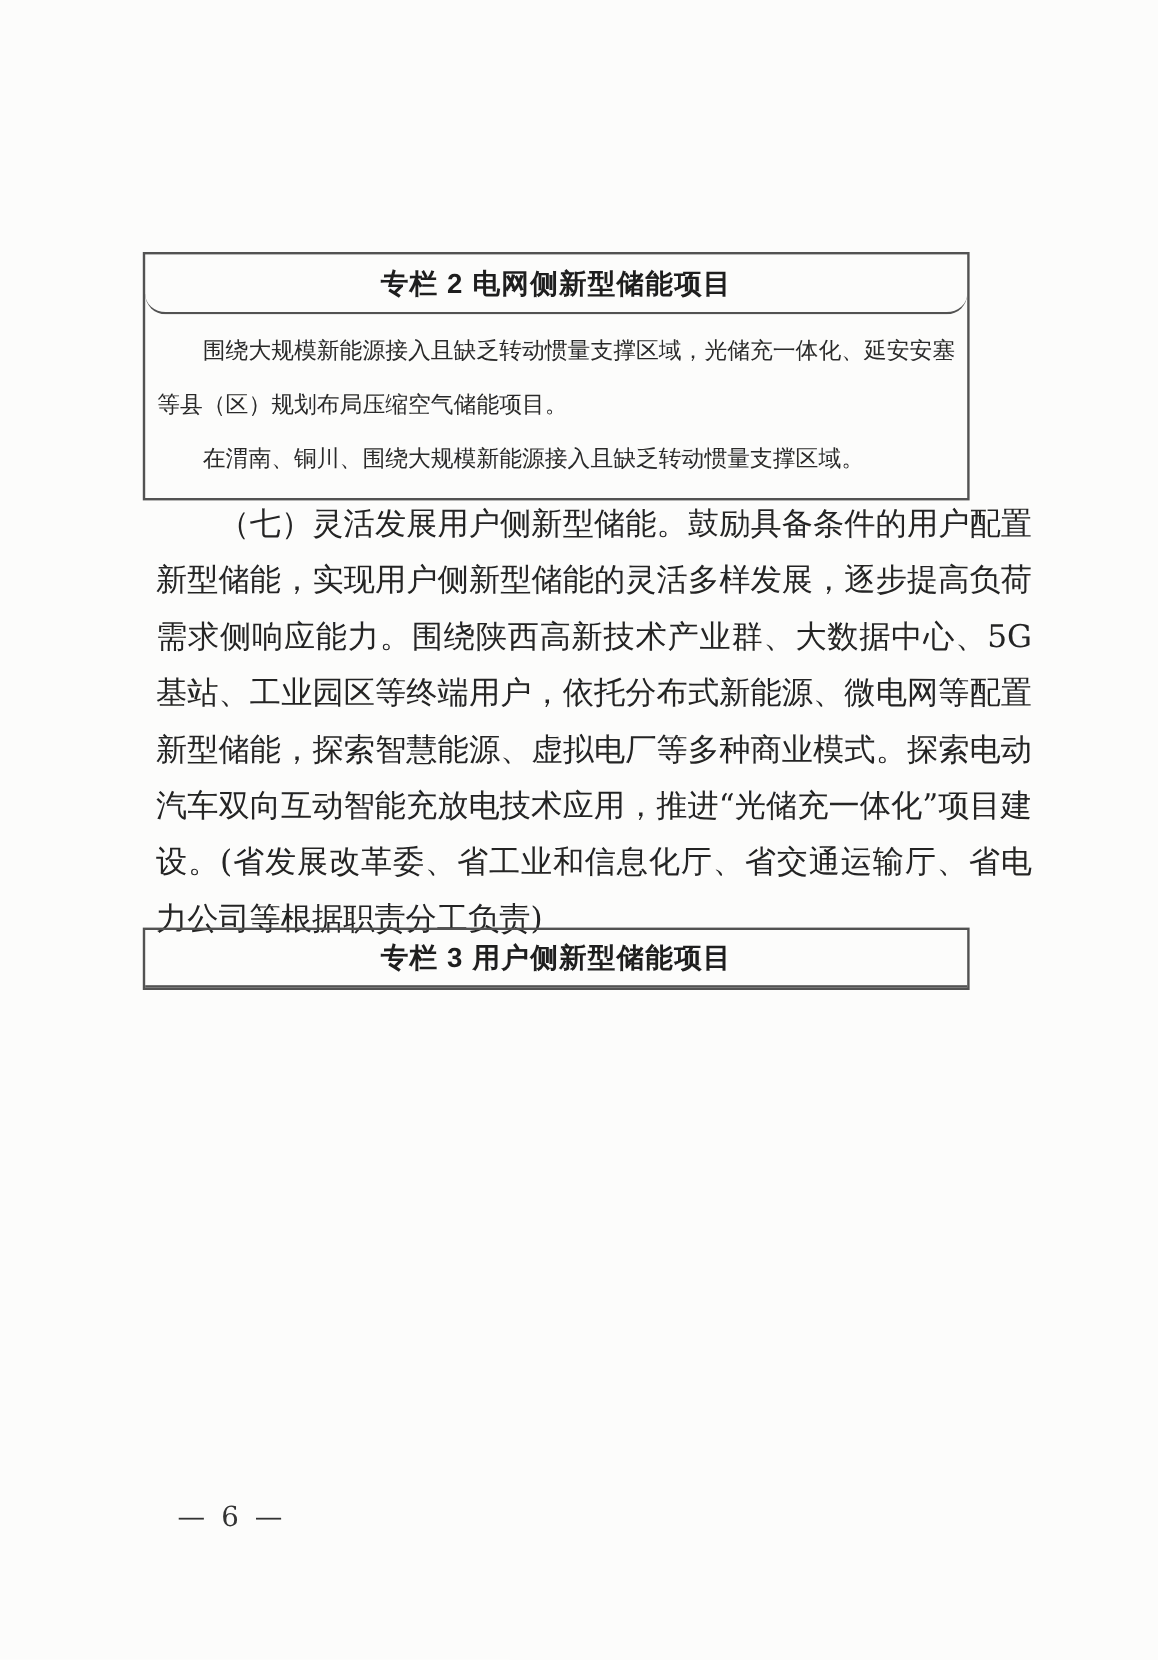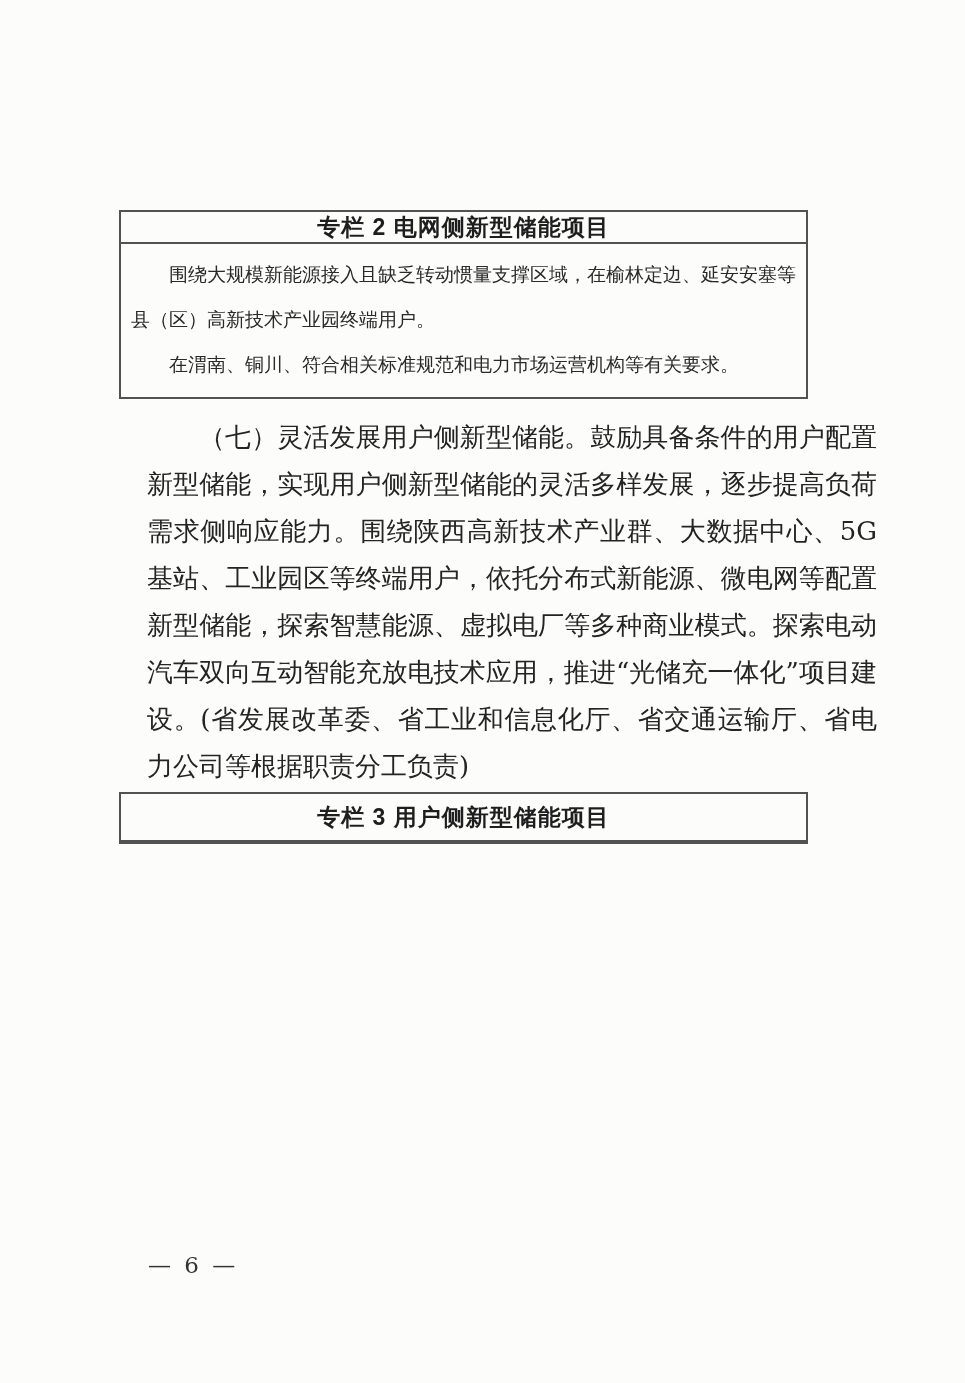--- a/index.html
+++ b/index.html
@@ -41,29 +41,29 @@
     font-size:19px;
     line-height:45px;
     color:#2a2a2a;
     padding:8px 10px 10px 10px;
   }
   .box-body p {
     text-indent:2em;
     text-align:justify;
   }
   #box2 { top:210px; }
-  #box2 .box-title { height:32px; }
-  #box3 { top:792px; }
+  #box2 .box-title { height:50px;border-radius:17px; }
+  #box3 { top:773px; }
   #box3 .box-title { height:48px; }
   #box3 .box-body { line-height:44px; padding:7px 10px 9px 10px; }
 
   
   .body-para {
     position:absolute;
-    left:147px;
+    left:130px;
     width:730px;
     font-size:26px;
     line-height:47px;
     text-align:justify;
     text-indent:2em;
     color:#242424;
   }
   #para7 { top:414px; }
   #para8 { top:946px; line-height:48.5px; }
 
@@ -78,22 +78,22 @@
   }
 </style>
 </head>
 <body>
 
 <div class="page">
 
   <section class="callout-box" id="box2">
     <div class="box-title">专栏 2  电网侧新型储能项目</div>
     <div class="box-body">
-      <p>围绕大规模新能源接入且缺乏转动惯量支撑区域，在榆林定边、延安安塞等县（区）高新技术产业园终端用户。</p>
-      <p>在渭南、铜川、符合相关标准规范和电力市场运营机构等有关要求。</p>
+      <p>围绕大规模新能源接入且缺乏转动惯量支撑区域，光储充一体化、延安安塞等县（区）规划布局压缩空气储能项目。</p>
+      <p>在渭南、铜川、围绕大规模新能源接入且缺乏转动惯量支撑区域。</p>
     </div>
   </section>
 
   <p class="body-para" id="para7">（七）灵活发展用户侧新型储能。鼓励具备条件的用户配置新型储能，实现用户侧新型储能的灵活多样发展，逐步提高负荷需求侧响应能力。围绕陕西高新技术产业群、大数据中心、5G 基站、工业园区等终端用户，依托分布式新能源、微电网等配置新型储能，探索智慧能源、虚拟电厂等多种商业模式。探索电动汽车双向互动智能充放电技术应用，推进“光储充一体化”项目建设。(省发展改革委、省工业和信息化厅、省交通运输厅、省电力公司等根据职责分工负责)</p>
 
   <section class="callout-box" id="box3">
     <div class="box-title">专栏 3  用户侧新型储能项目</div>
   </section>
 
 

